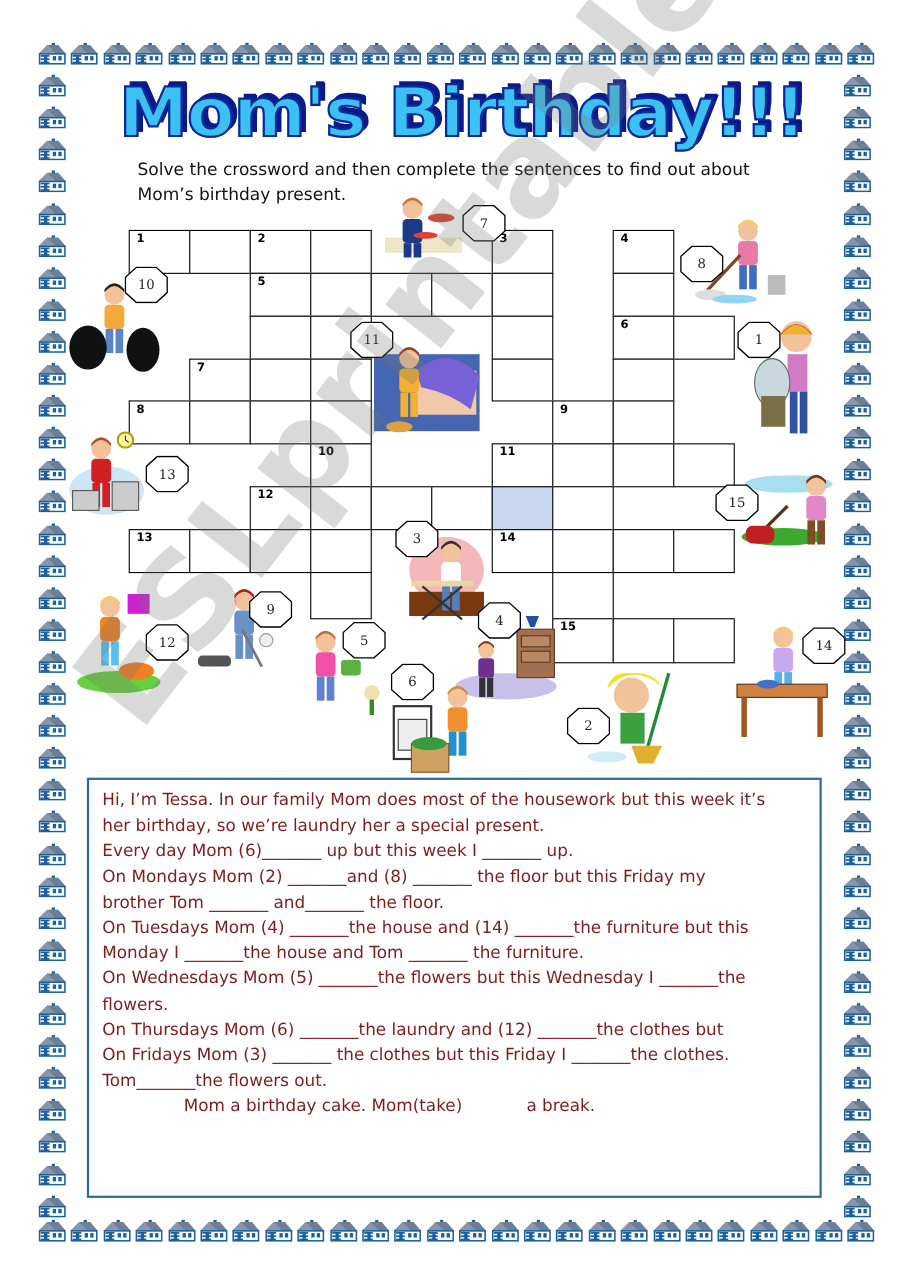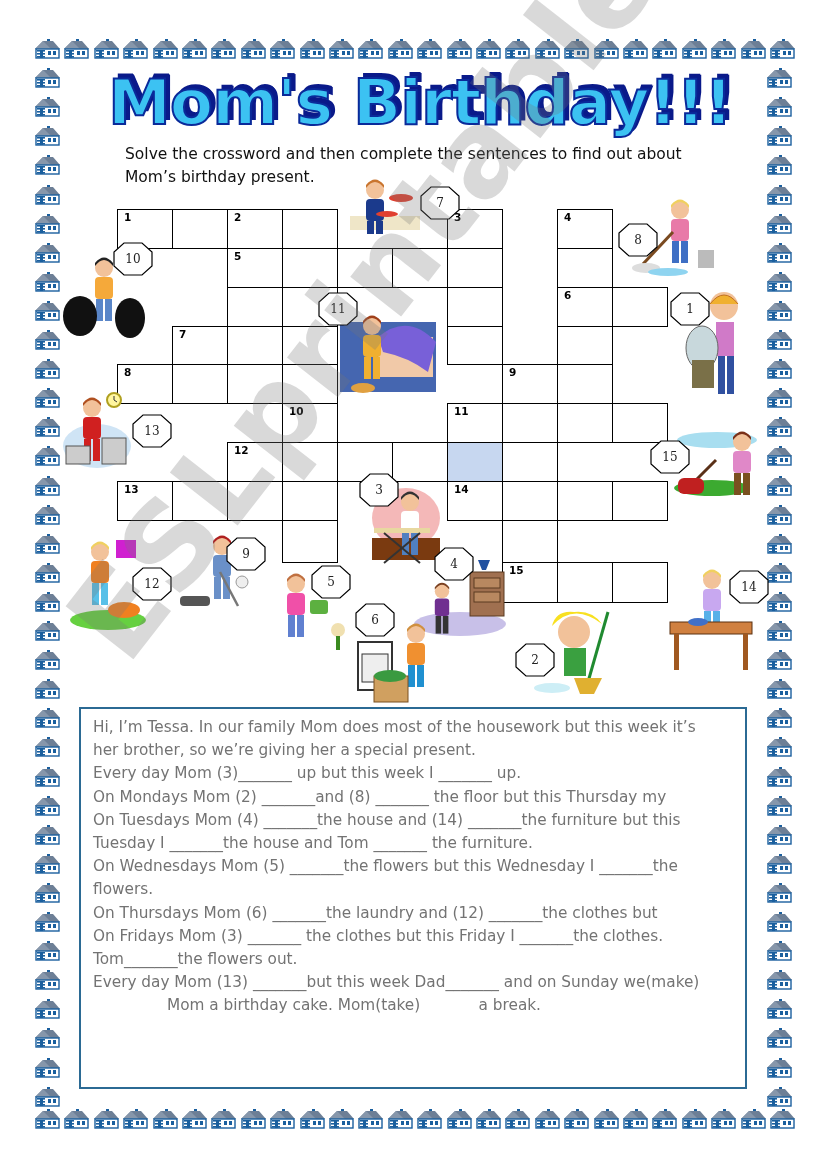--- a/index.html
+++ b/index.html
@@ -45,21 +45,21 @@
   .watermark { position: absolute; left: 40px; top: 600px; transform: rotate(-52deg);
                transform-origin: left top; font-family: "DejaVu Sans", sans-serif; font-weight: bold;
                font-size: 118px; color: rgba(120,120,120,0.28); white-space: nowrap;
                pointer-events: none; letter-spacing: 2px; }
 
   
   .story { position: absolute; left: 79px; top: 707px; width: 668px; height: 382px;
            box-sizing: border-box; border: 2px solid #2b6a94; background: #fff;
            padding: 7px 10px 0 12px; }
   .story p { margin: 0; font-family: "DejaVu Sans", sans-serif; font-size: 15.3px;
-             line-height: 23.2px; color: #737373; white-space: pre-wrap; }
+             line-height: 23.2px; color: #7f1d1d; white-space: pre-wrap; }
   .story p.indent { padding-left: 74px; }
 </style>
 </head>
 <body>
 
 <div id="border">
     <div class="house" style="position: absolute; left: 34px; top: 38px;">
       <svg viewBox="0 0 27 21">
         <rect x="13" y="1" width="3" height="5" fill="#1a5f9e"></rect>
         <polygon points="1,11 9,3 19,3 26,11" fill="#6d7f96"></polygon>
@@ -2195,25 +2195,25 @@
         <polygon points="11,1 29,1 39,10 39,24 29,33 11,33 1,24 1,10" fill="#fff" stroke="#000" stroke-width="1.2"></polygon>
       </svg>
       <span>2</span>
     </div>
   </div>
 
 <div class="watermark">ESLprintables.com</div>
 
 <div class="story" id="story">
     <p>Hi, I’m Tessa. In our family Mom does most of the housework but this week it’s</p>
-    <p>her brother, so we’re giving her a special present.</p>
-    <p>Every day Mom (3)_______ up but this week I _______ up.</p>
-    <p>On Mondays Mom (2) _______and (8) _______ the floor but this Thursday my</p>
+    <p>her birthday, so we’re laundry her a special present.</p>
+    <p>Every day Mom (6)_______ up but this week I _______ up.</p>
+    <p>On Mondays Mom (2) _______and (8) _______ the floor but this Friday my</p>
+    <p>brother Tom _______ and_______ the floor.</p>
     <p>On Tuesdays Mom (4) _______the house and (14) _______the furniture but this</p>
-    <p>Tuesday I _______the house and Tom _______ the furniture.</p>
+    <p>Monday I _______the house and Tom _______ the furniture.</p>
     <p>On Wednesdays Mom (5) _______the flowers but this Wednesday I _______the</p>
     <p>flowers.</p>
     <p>On Thursdays Mom (6) _______the laundry and (12) _______the clothes but</p>
     <p>On Fridays Mom (3) _______ the clothes but this Friday I _______the clothes.</p>
     <p>Tom_______the flowers out.</p>
-    <p>Every day Mom (13) _______but this week Dad_______ and on Sunday we(make)</p>
     <p class="indent">Mom a birthday cake. Mom(take)            a break.</p>
   </div>
 
 </body></html>

